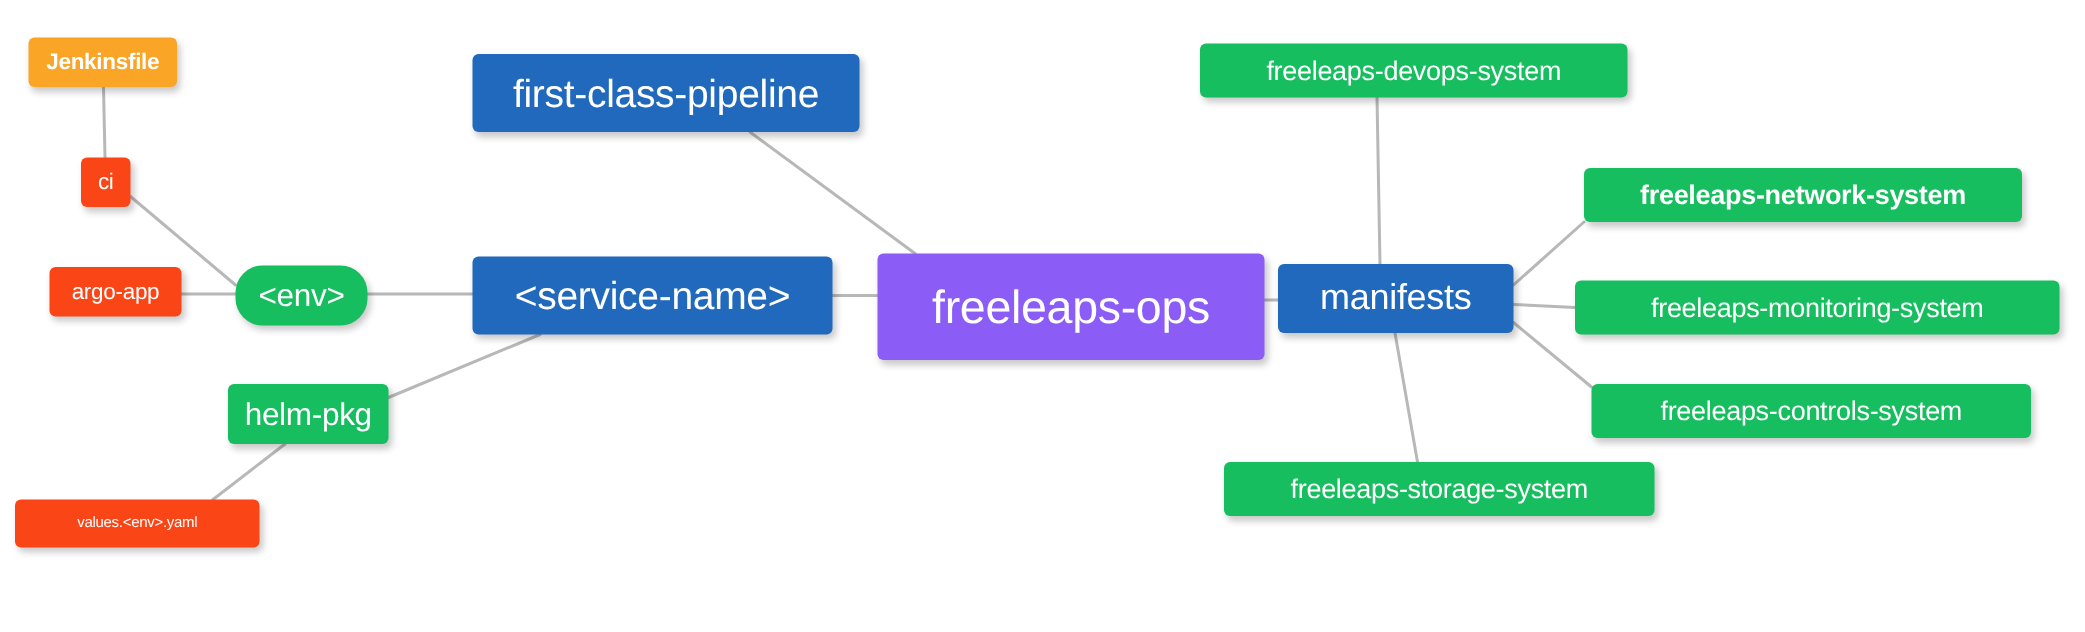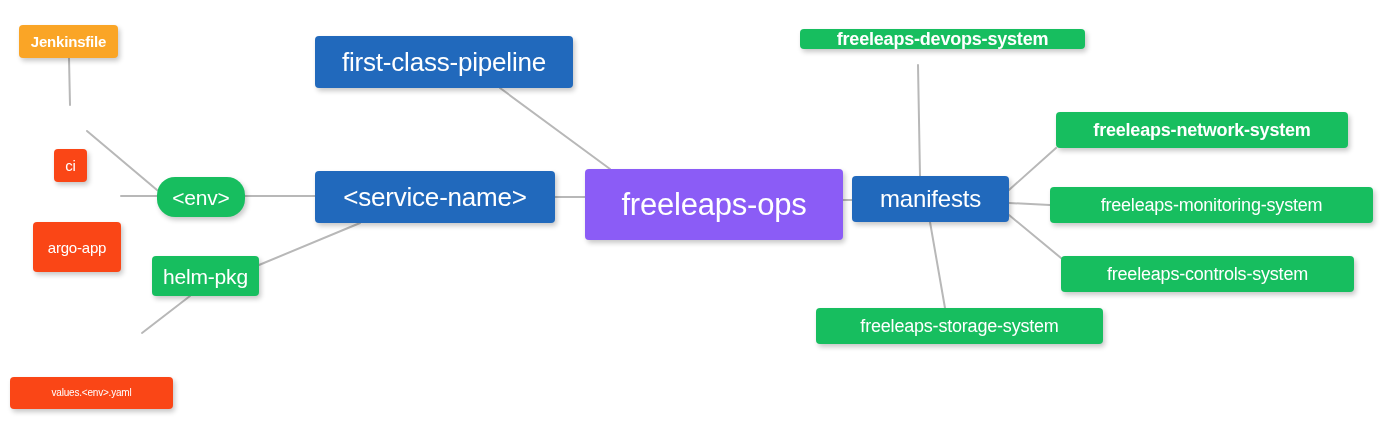--- a/index.html
+++ b/index.html
@@ -47,21 +47,20 @@
     background: #8b5cf6;
   }
   .mm-node.blue {
     background: #2169bc;
   }
   .mm-node.green {
     background: #17be5f;
   }
   .mm-node.red {
     background: #fa4616;
-    margin-top: 44px;
   }
   .mm-node.orange {
     background: #faa526;
   }
 </style>
 </head>
 <body>
 
 <div id="mindmap-canvas">
 
@@ -78,28 +77,28 @@
       <polyline points="920,176 918,65" class="mm-edge" stroke="#b8b8b8"></polyline>
       <polyline points="1009,190 1056,148" class="mm-edge" stroke="#b8b8b8"></polyline>
       <polyline points="1009,203 1050,205" class="mm-edge" stroke="#b8b8b8"></polyline>
       <polyline points="1009,215 1061,258" class="mm-edge" stroke="#b8b8b8"></polyline>
       <polyline points="930,222 945,308" class="mm-edge" stroke="#b8b8b8"></polyline>
     </svg>
 
   <div id="node-layer">
       <div class="mm-node orange" style="left: 19px; top: 25px; width: 99px; height: 33px; font-size: 15px; font-weight: bold;">Jenkinsfile</div>
       <div class="mm-node red" style="left: 54px; top: 105px; width: 33px; height: 33px; font-size: 15px;">ci</div>
-      <div class="mm-node red" style="left: 33px; top: 178px; width: 88px; height: 50px; font-size: 15px; text-align: center;">argo-app</div>
+      <div class="mm-node red" style="left: 33px; top: 178px; width: 88px; height: 33px; font-size: 15px; text-align: center;">argo-app</div>
       <div class="mm-node green" style="left: 157px; top: 177px; width: 88px; height: 40px; font-size: 21px; border-radius: 18px;">&lt;env&gt;</div>
       <div class="mm-node green" style="left: 152px; top: 256px; width: 107px; height: 40px; font-size: 21px;">helm-pkg</div>
       <div class="mm-node red" style="left: 10px; top: 333px; width: 163px; height: 32px; font-size: 10px;">values.&lt;env&gt;.yaml</div>
       <div class="mm-node blue" style="left: 315px; top: 171px; width: 240px; height: 52px; font-size: 26px;">&lt;service-name&gt;</div>
       <div class="mm-node blue" style="left: 315px; top: 36px; width: 258px; height: 52px; font-size: 26px;">first-class-pipeline</div>
       <div class="mm-node root" style="left: 585px; top: 169px; width: 258px; height: 71px; font-size: 31px;">freeleaps-ops</div>
       <div class="mm-node blue" style="left: 852px; top: 176px; width: 157px; height: 46px; font-size: 24px;">manifests</div>
-      <div class="mm-node green" style="left: 800px; top: 29px; width: 285px; height: 20px; font-size: 18px; font-weight: bold;">freeleaps-devops-system</div>
+      <div class="mm-node green" style="left: 800px; top: 29px; width: 285px; height: 36px; font-size: 18px;">freeleaps-devops-system</div>
       <div class="mm-node green" style="left: 1056px; top: 112px; width: 292px; height: 36px; font-size: 18px; font-weight: bold;">freeleaps-network-system</div>
       <div class="mm-node green" style="left: 1050px; top: 187px; width: 323px; height: 36px; font-size: 18px;">freeleaps-monitoring-system</div>
       <div class="mm-node green" style="left: 1061px; top: 256px; width: 293px; height: 36px; font-size: 18px;">freeleaps-controls-system</div>
       <div class="mm-node green" style="left: 816px; top: 308px; width: 287px; height: 36px; font-size: 18px;">freeleaps-storage-system</div>
     </div>
 
 </div>
 
 </body></html>

